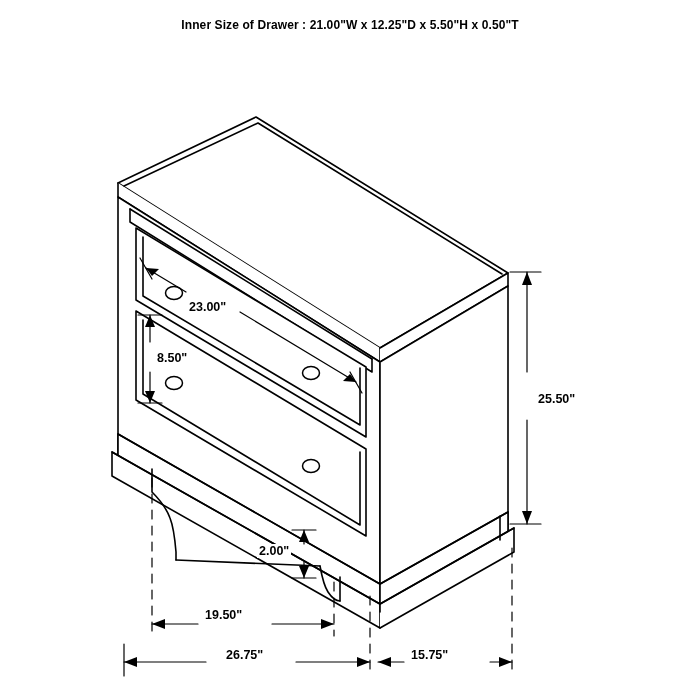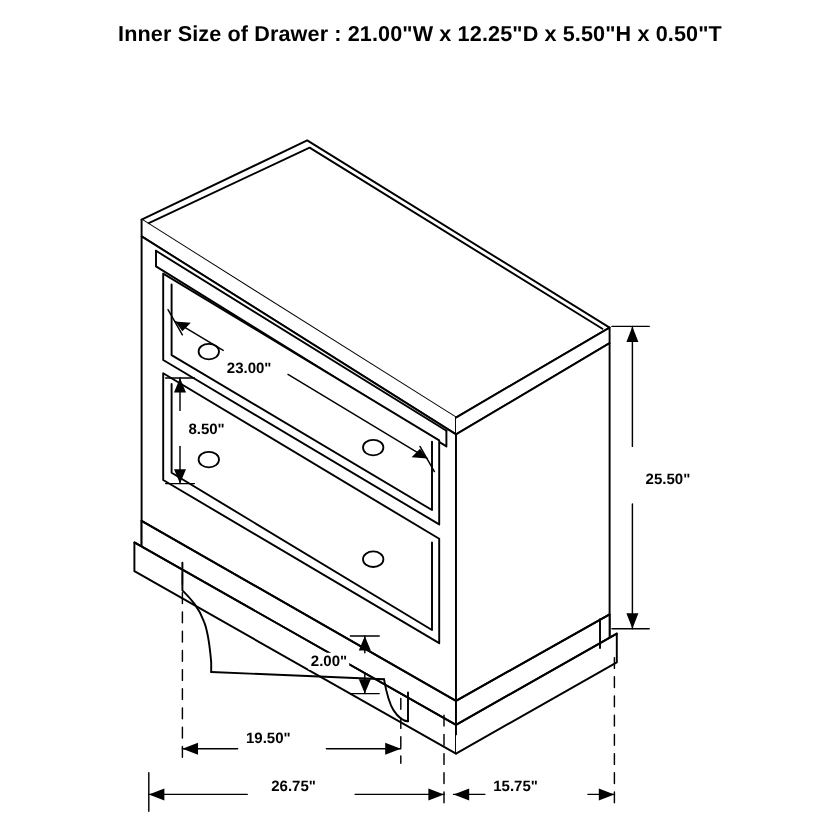--- a/index.html
+++ b/index.html
@@ -19,21 +19,21 @@
     position: relative;
     width: 700px;
     height: 700px;
   }
   .title {
     position: absolute;
     top: 18px;
     left: 0;
     width: 700px;
     text-align: center;
-    font-size: 18px;
+    font-size: 12px;
     font-weight: bold;
     letter-spacing: 0.1px;
     color: #000;
   }
   svg.canvas {
     position: absolute;
     top: 0;
     left: 0;
     width: 700px;
     height: 700px;

